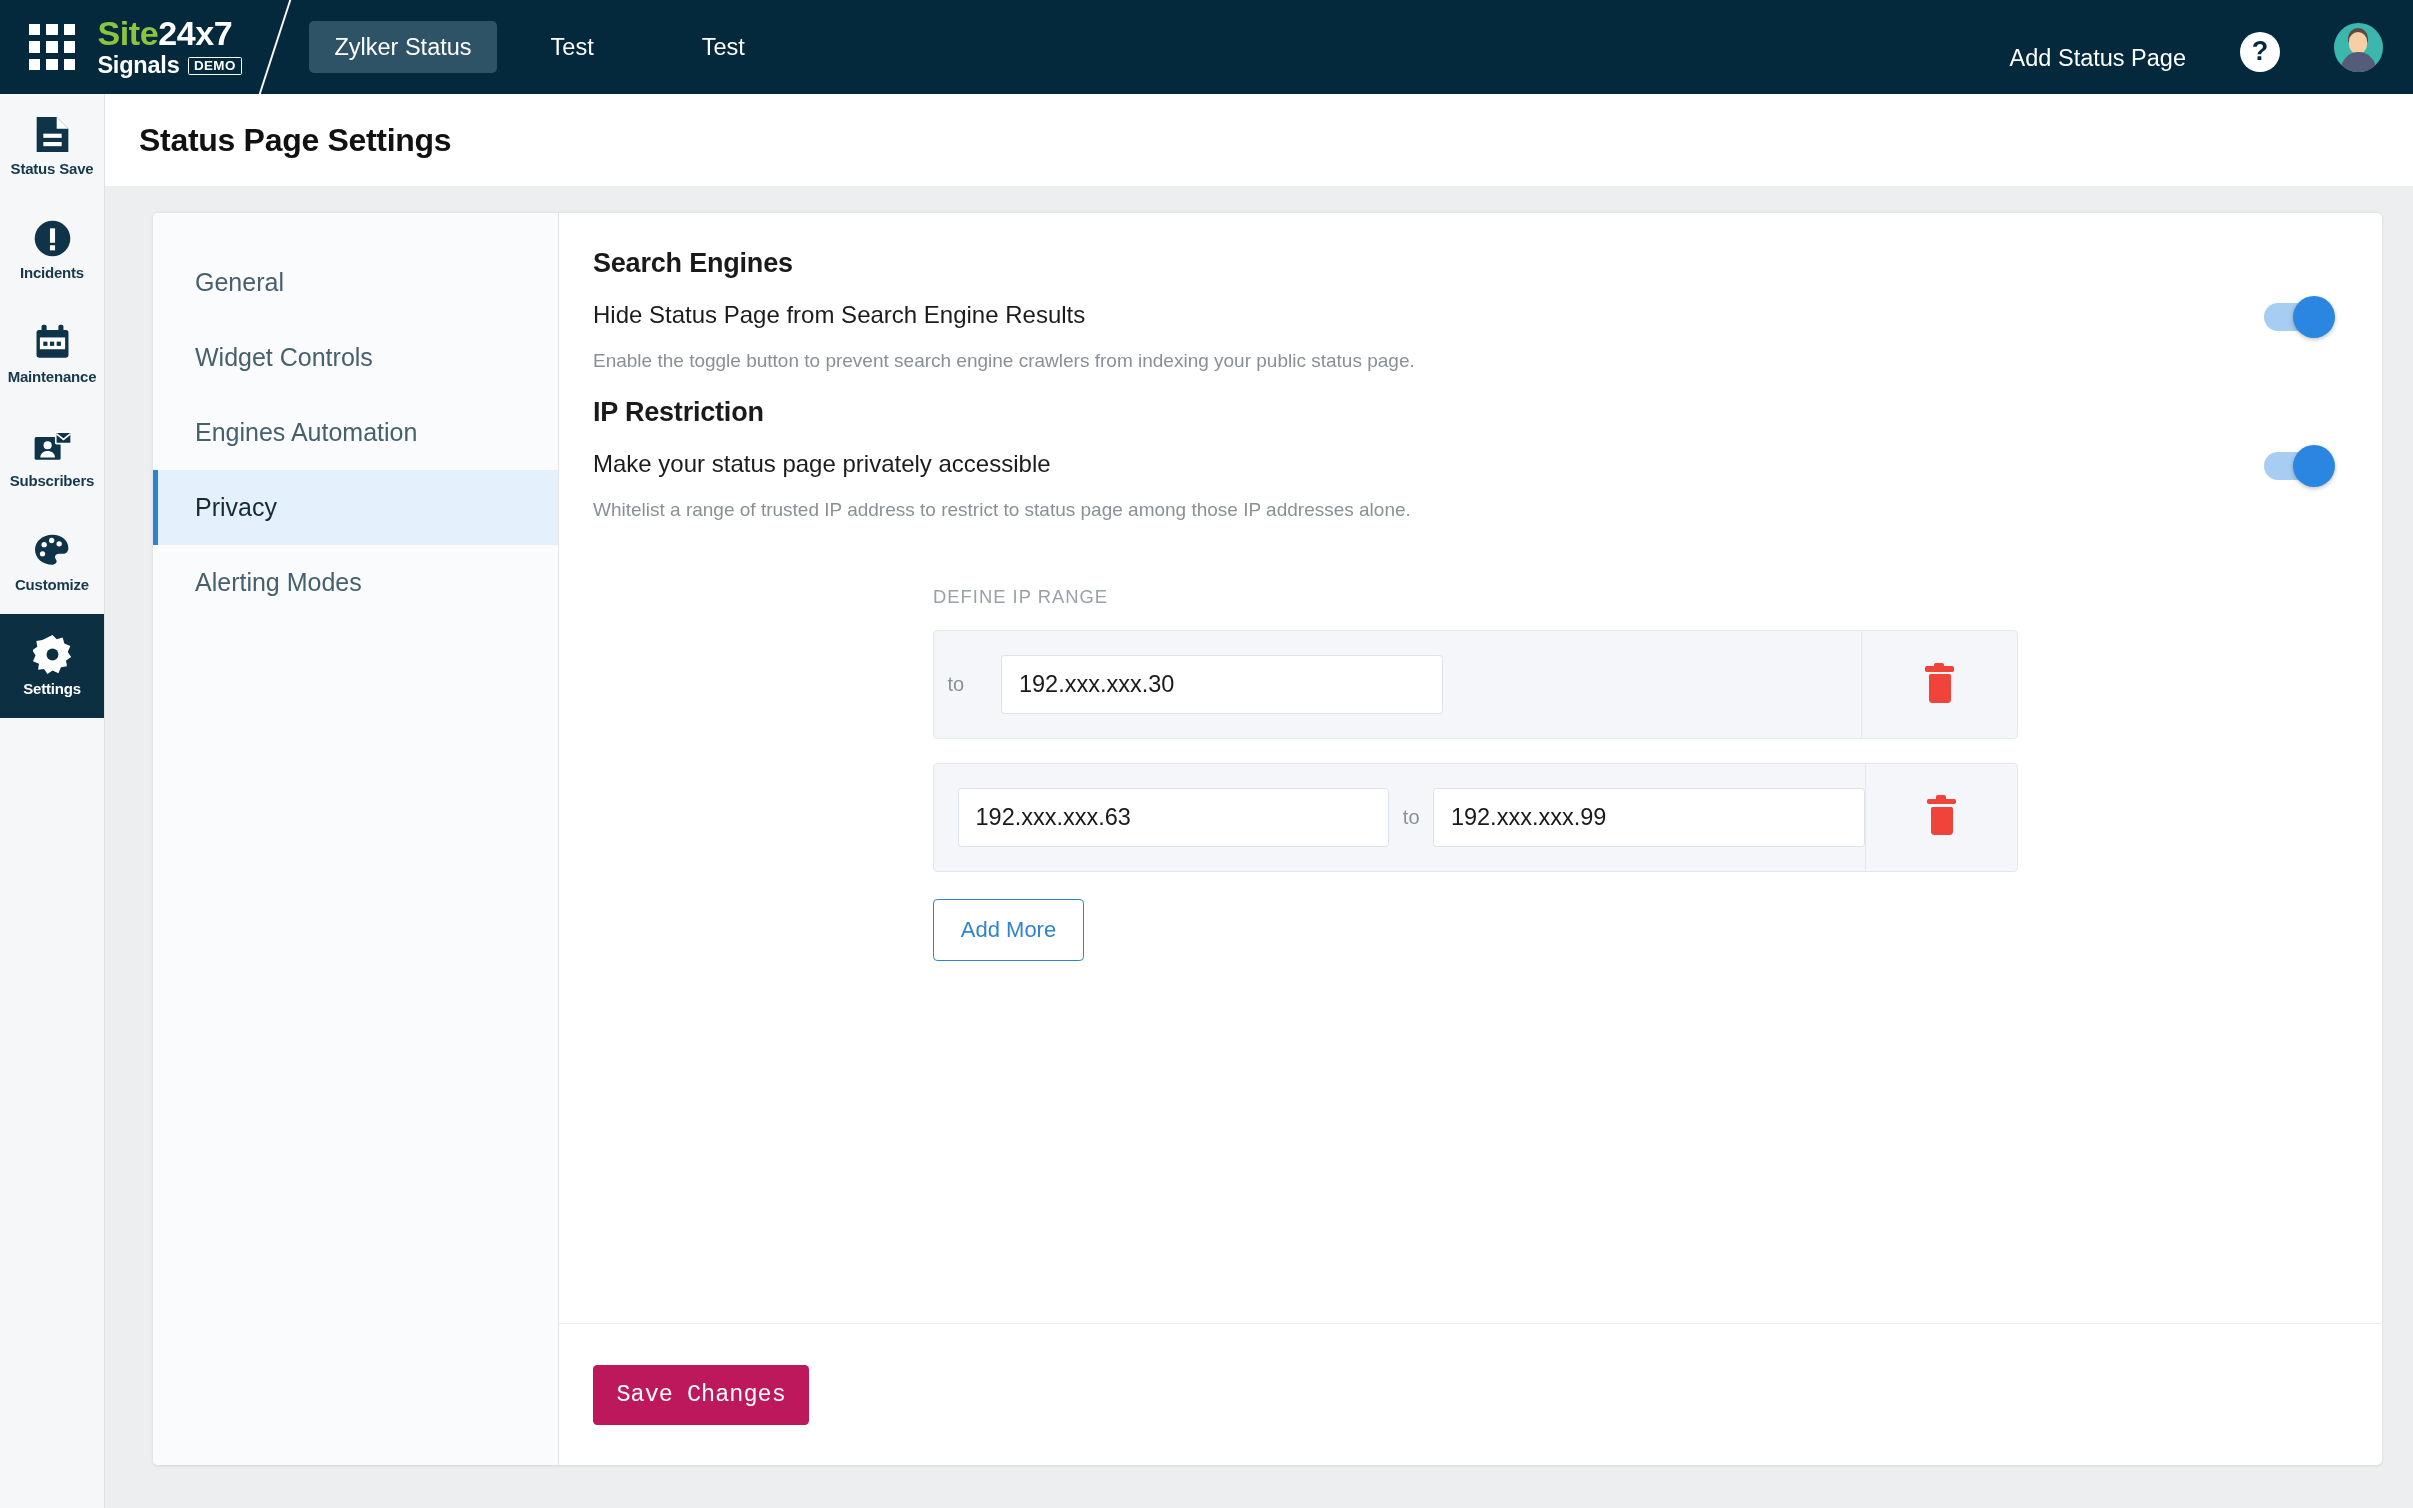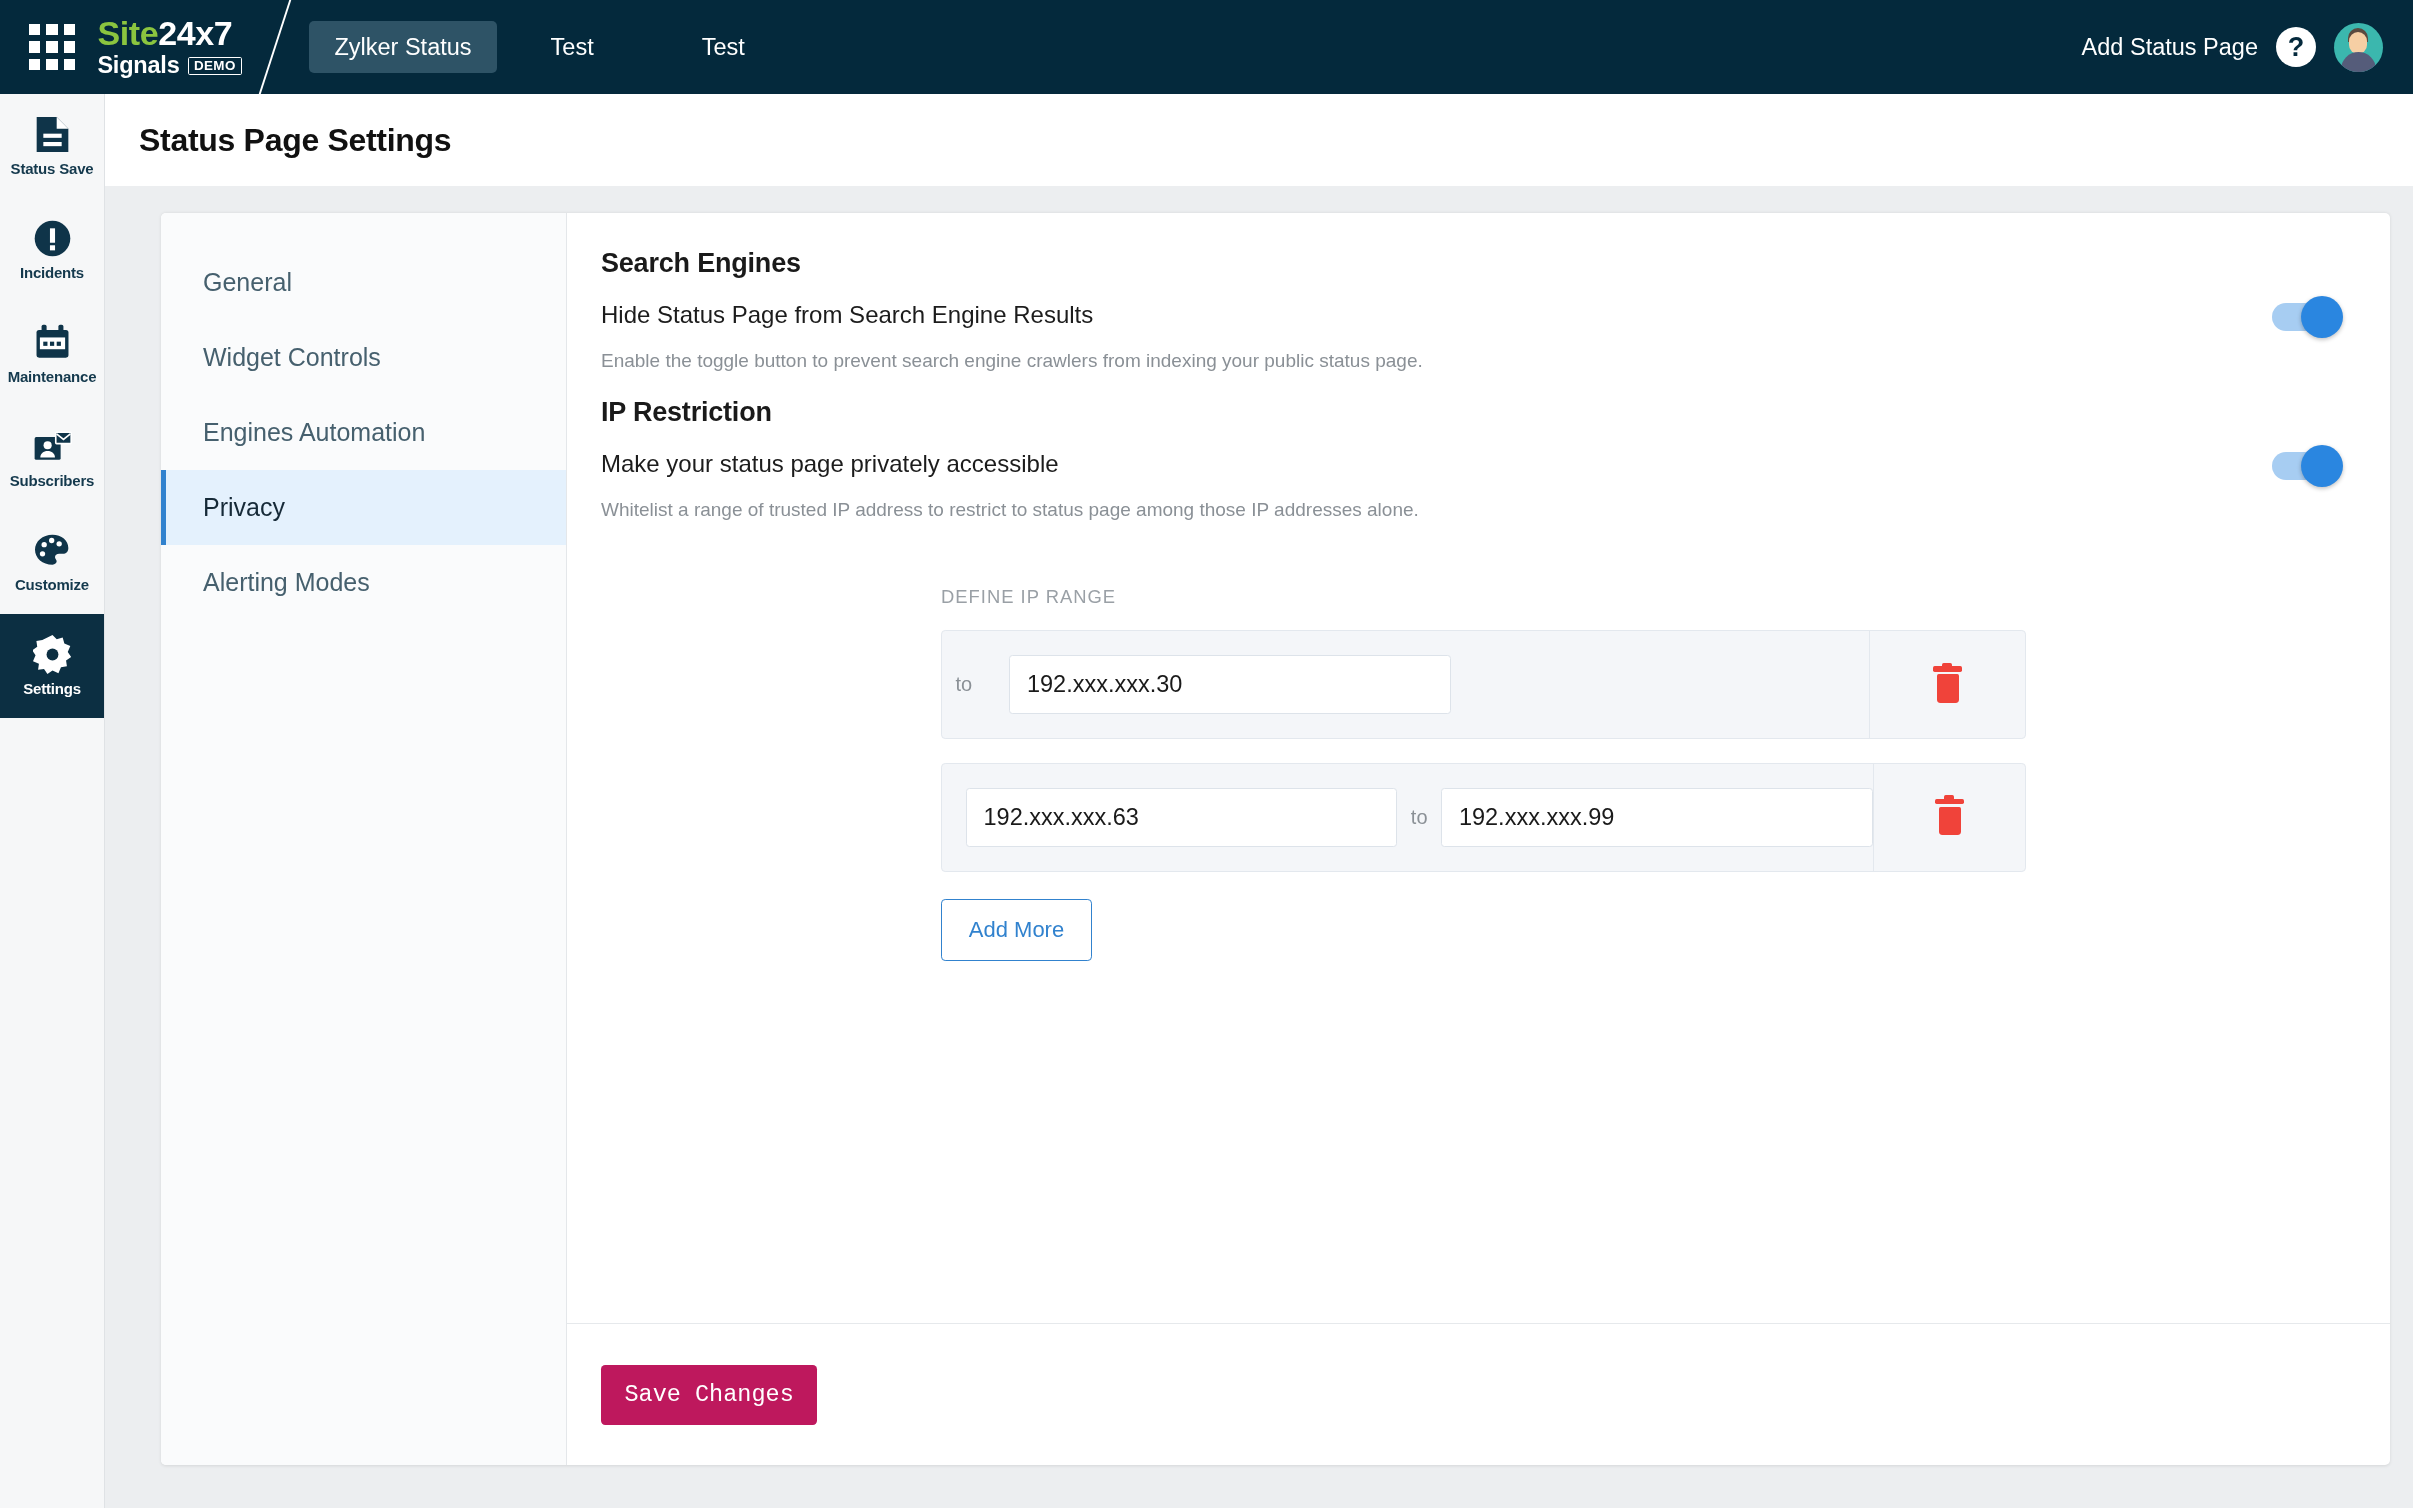--- a/index.html
+++ b/index.html
@@ -49,21 +49,21 @@
   }
   .tabs { display: flex; align-items: center; gap: 0; }
   .tab {
     color: #ffffff; font-size: 23.5px;
     padding: 12.6px 25px; border-radius: 5px;
     cursor: pointer; white-space: nowrap;
   }
   .tab.active { background: #2e5366; }
   .tab.plain { padding: 12.6px 54px; }
   .topbar-right {
-    margin-left: auto; display: flex; align-items: center; gap: 18px; padding-right: 30px;
+    margin-left: auto; display: flex; align-items: flex-end; gap: 54px; padding-right: 30px;
   }
   .add-status { color: #ffffff; font-size: 23.5px; cursor: pointer; white-space: nowrap; }
   .help-icon {
     width: 40px; height: 40px; border-radius: 50%; background: #ffffff;
     color: #04293c; font-size: 27px; font-weight: bold;
     display: flex; align-items: center; justify-content: center;
     cursor: pointer; line-height: 1;
   }
   .avatar {
     width: 49px; height: 49px; border-radius: 50%;
@@ -107,21 +107,21 @@
     margin-left: 34px; letter-spacing: -0.3px;
   }
 
   
   .content {
     position: absolute; top: 186px; left: 105px;
     width: 2309px; height: 1322px;
     background: #eceef0;
   }
   .card {
-    position: absolute; left: 56px; top: 27px;
+    position: absolute; left: 48px; top: 27px;
     width: 2229px; height: 1252px;
     background: #ffffff;
     border-radius: 5px;
     box-shadow: 0 0.8px 3.4px rgba(0,0,0,0.10);
     display: flex;
     overflow: hidden;
   }
   .side-nav {
     width: 406px; background: #fafbfc;
     border-right: 0.8px solid #e4e7ea;

